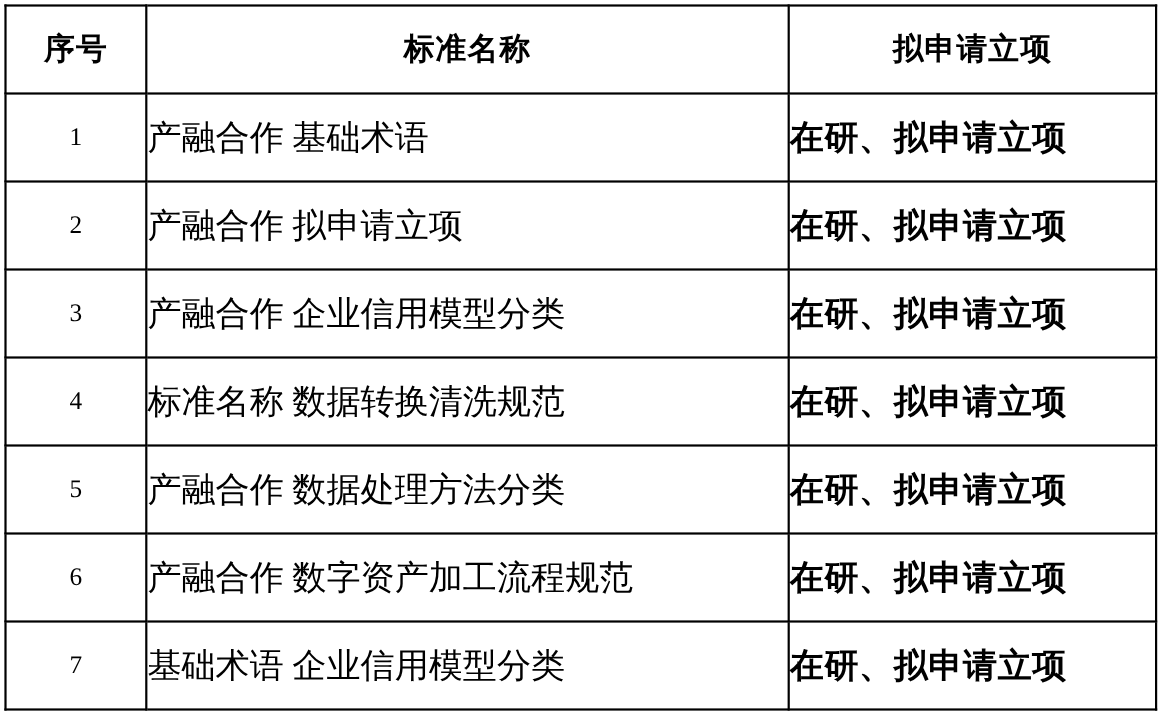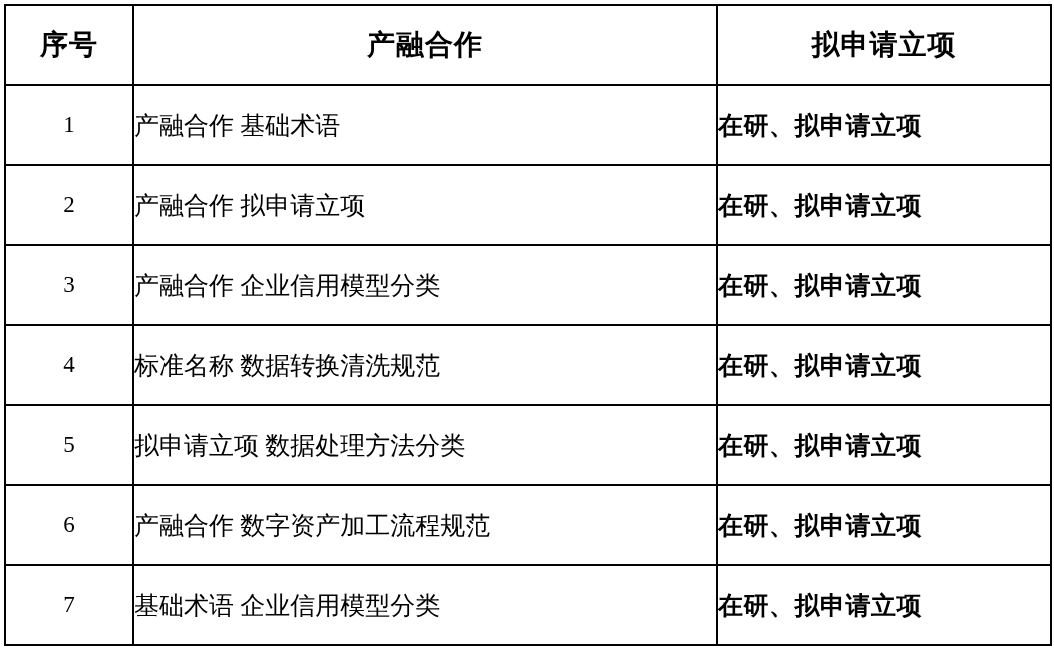--- a/index.html
+++ b/index.html
@@ -38,21 +38,21 @@
   }
   thead th {
     height: 78px;
     font-weight: bold;
     font-size: 28px;
     text-align: center;
     letter-spacing: 1px;
   }
   tbody td {
     height: 78px;
-    font-size: 25px;
+    font-size: 31px;
   }
   td.cell-seq {
     text-align: center;
     font-size: 23px;
   }
   td.cell-name {
     text-align: left;
     padding-left: 14px;
   }
   td.cell-state {
@@ -68,21 +68,21 @@
 <div class="sheet">
   <table class="std-table">
     <colgroup>
       <col class="c-seq">
       <col class="c-name">
       <col class="c-state">
     </colgroup>
     <thead>
       <tr>
         <th class="nowrap">序号</th>
-        <th class="nowrap">产融合作</th>
+        <th class="nowrap">标准名称</th>
         <th class="nowrap">拟申请立项</th>
       </tr>
     </thead>
     <tbody>
       <tr>
         <td class="cell-seq">1</td>
         <td class="cell-name">产融合作 基础术语</td>
         <td class="cell-state">在研、拟申请立项</td>
       </tr>
       <tr>
@@ -95,21 +95,21 @@
         <td class="cell-name">产融合作 企业信用模型分类</td>
         <td class="cell-state">在研、拟申请立项</td>
       </tr>
       <tr>
         <td class="cell-seq">4</td>
         <td class="cell-name">标准名称 数据转换清洗规范</td>
         <td class="cell-state">在研、拟申请立项</td>
       </tr>
       <tr>
         <td class="cell-seq">5</td>
-        <td class="cell-name">拟申请立项 数据处理方法分类</td>
+        <td class="cell-name">产融合作 数据处理方法分类</td>
         <td class="cell-state">在研、拟申请立项</td>
       </tr>
       <tr>
         <td class="cell-seq">6</td>
         <td class="cell-name">产融合作 数字资产加工流程规范</td>
         <td class="cell-state">在研、拟申请立项</td>
       </tr>
       <tr>
         <td class="cell-seq">7</td>
         <td class="cell-name">基础术语 企业信用模型分类</td>

